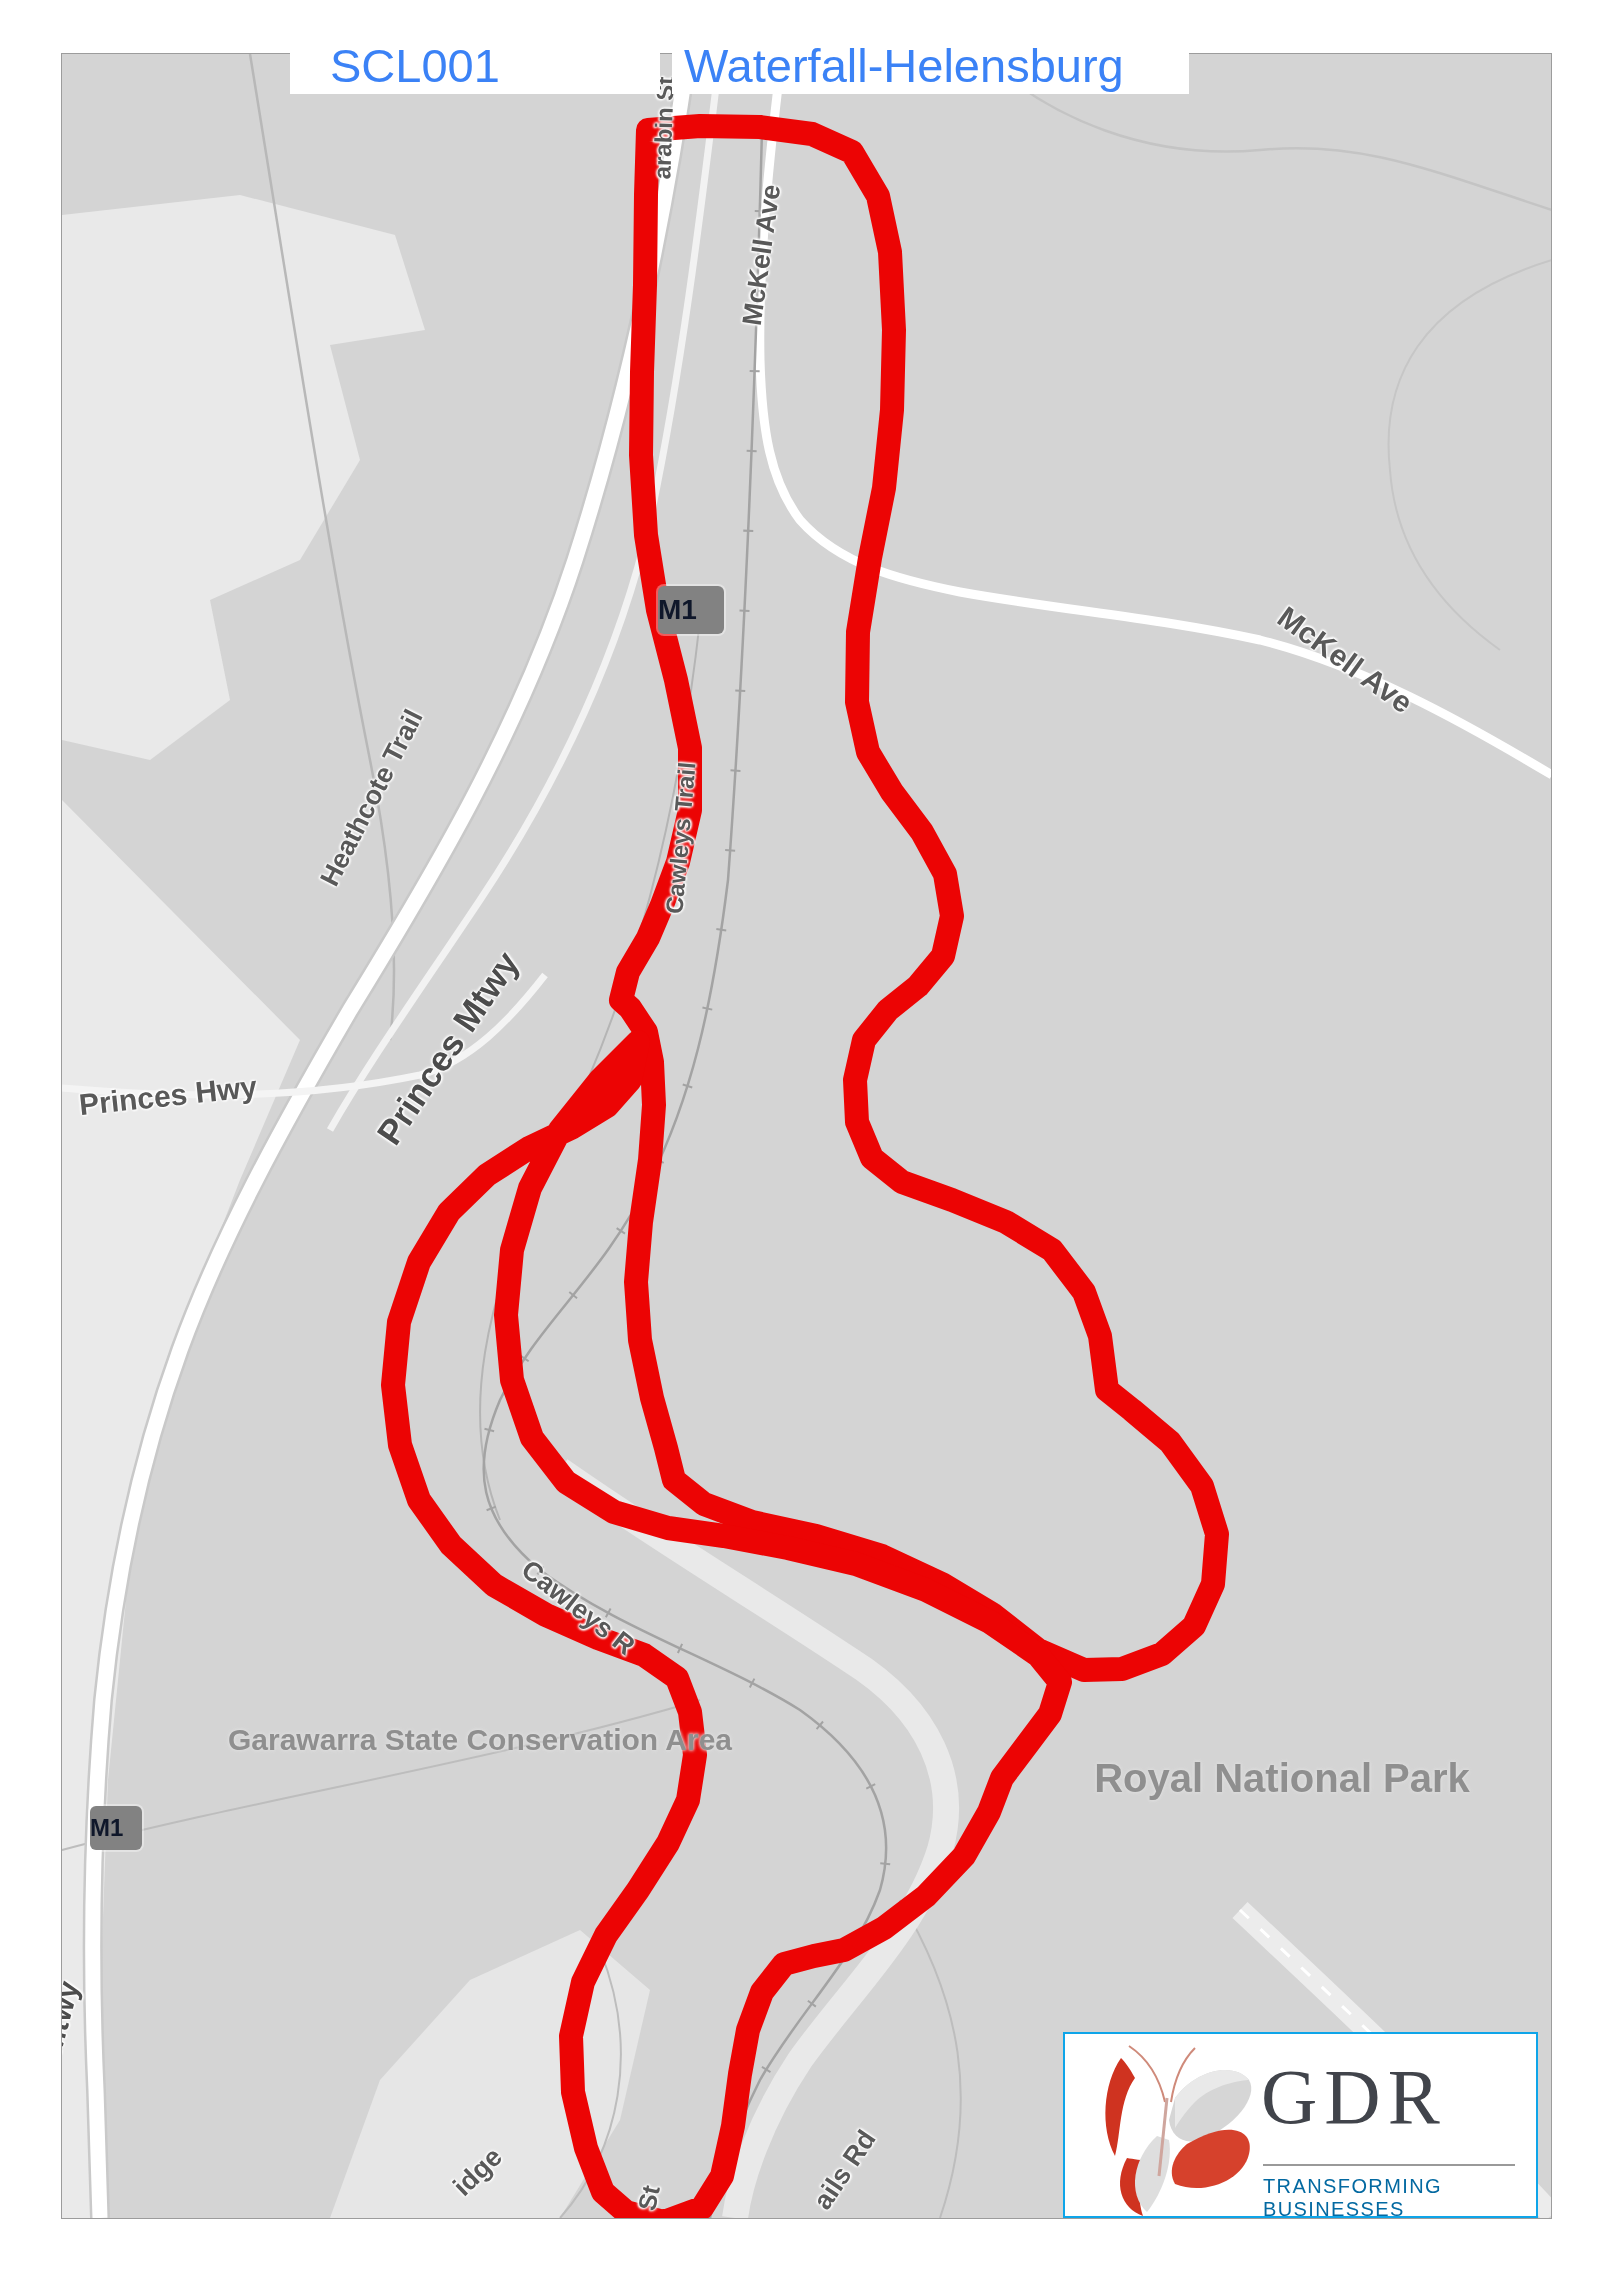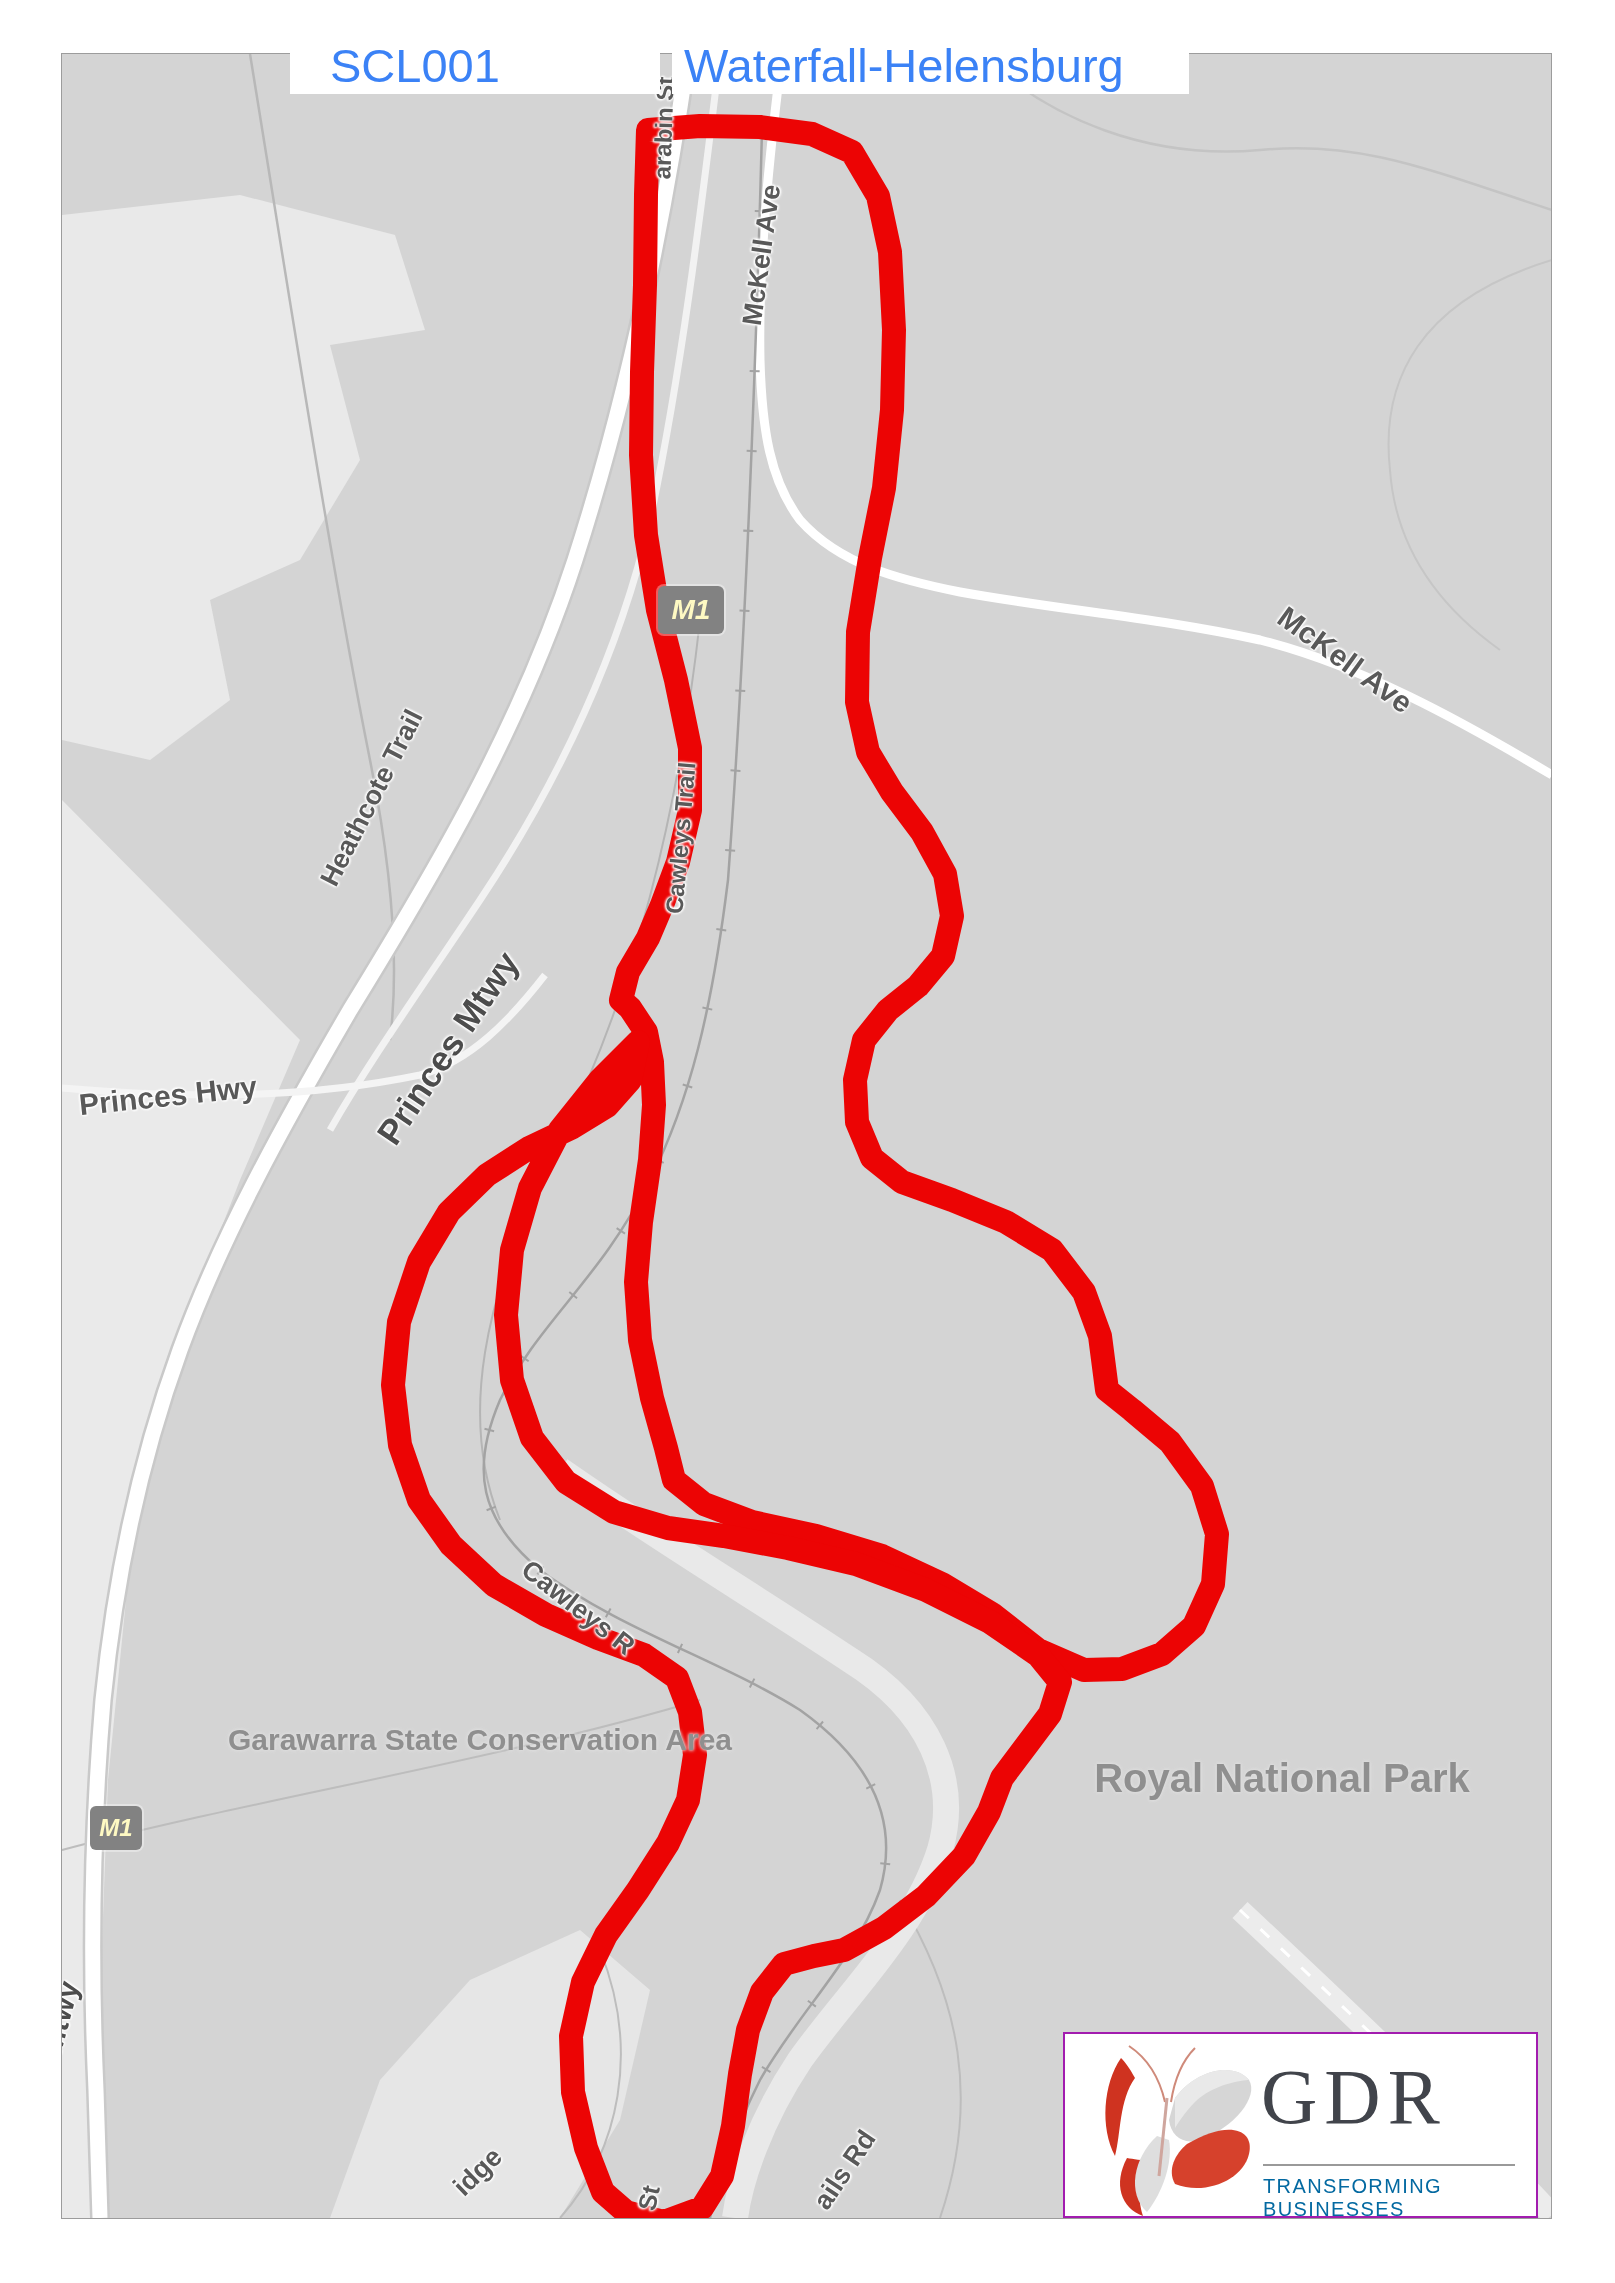--- a/index.html
+++ b/index.html
@@ -6,27 +6,27 @@
   .page{position:relative;width:1615px;height:2283px;background:#ffffff;overflow:hidden;
         font-family:"Liberation Sans",sans-serif;}
   svg.base{position:absolute;left:0;top:0;}
   .map-frame{position:absolute;left:61px;top:53px;width:1491px;height:2166px;
              border:1px solid #9c9c9c;box-sizing:border-box;pointer-events:none;}
   .map-labels{position:absolute;left:61px;top:53px;width:1491px;height:2166px;overflow:hidden;}
   .maplbl{position:absolute;white-space:nowrap;font-weight:bold;color:#595959;
           text-shadow:0 0 3px #fff,0 0 3px #fff,0 0 4px #fff,1px 1px 2px #fff,-1px -1px 2px #fff;}
   .park{font-weight:bold;color:#8f8f8f;
         text-shadow:0 0 3px #e2e2e2,0 0 4px #e0e0e0;}
-  .shield{position:absolute;background:#828282;color:#fef9c3;border-radius:6px;
-          display:flex;align-items:center;justify-content:center;
-          font-weight:bold;font-size:28px;box-shadow:0 0 0 2px rgba(255,255,255,.35);font-style:italic;}
+  .shield{position:absolute;background:#828282;color:#0f172a;border-radius:6px;
+          display:flex;align-items:center;
+          font-weight:bold;font-size:28px;box-shadow:0 0 0 2px rgba(255,255,255,.35);}
   .titlebox{position:absolute;top:36px;height:58px;background:#ffffff;display:flex;
             align-items:center;font-size:47px;color:#3b82f6;}
   .logo-box{position:absolute;left:1063px;top:2032px;width:475px;height:186px;background:#ffffff;
-            border:2px solid #a21caf;box-sizing:border-box;}
+            border:2px solid #0ea5e9;box-sizing:border-box;}
   .logo-name{position:absolute;left:196px;top:18px;font-family:"Liberation Serif",serif;
              font-size:78px;color:#41444b;letter-spacing:7px;}
   .logo-rule{position:absolute;left:198px;top:130px;width:252px;border-top:2px solid #9a9a9a;}
   .logo-tag{position:absolute;left:198px;top:141px;font-size:20px;color:#0369a1;letter-spacing:1.4px;}
 </style>
 </head>
 <body>
 
 <div class="page">
 

